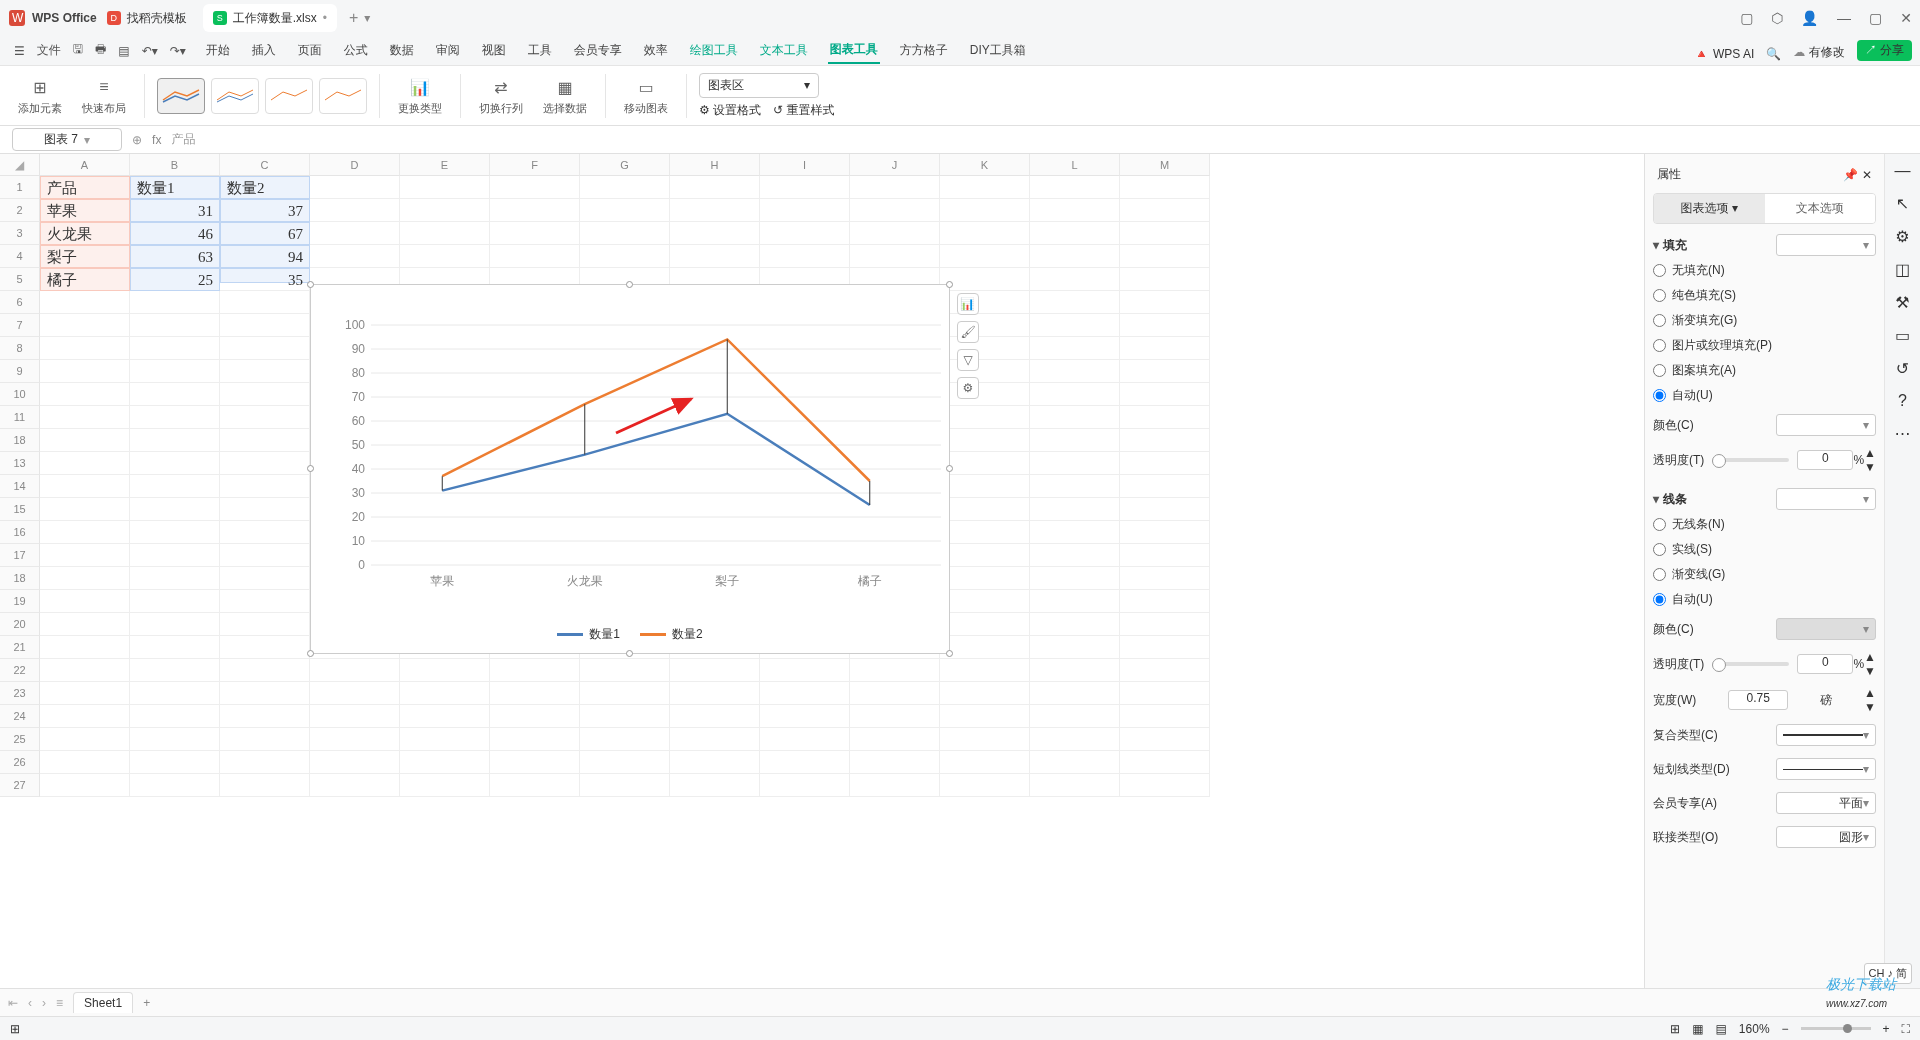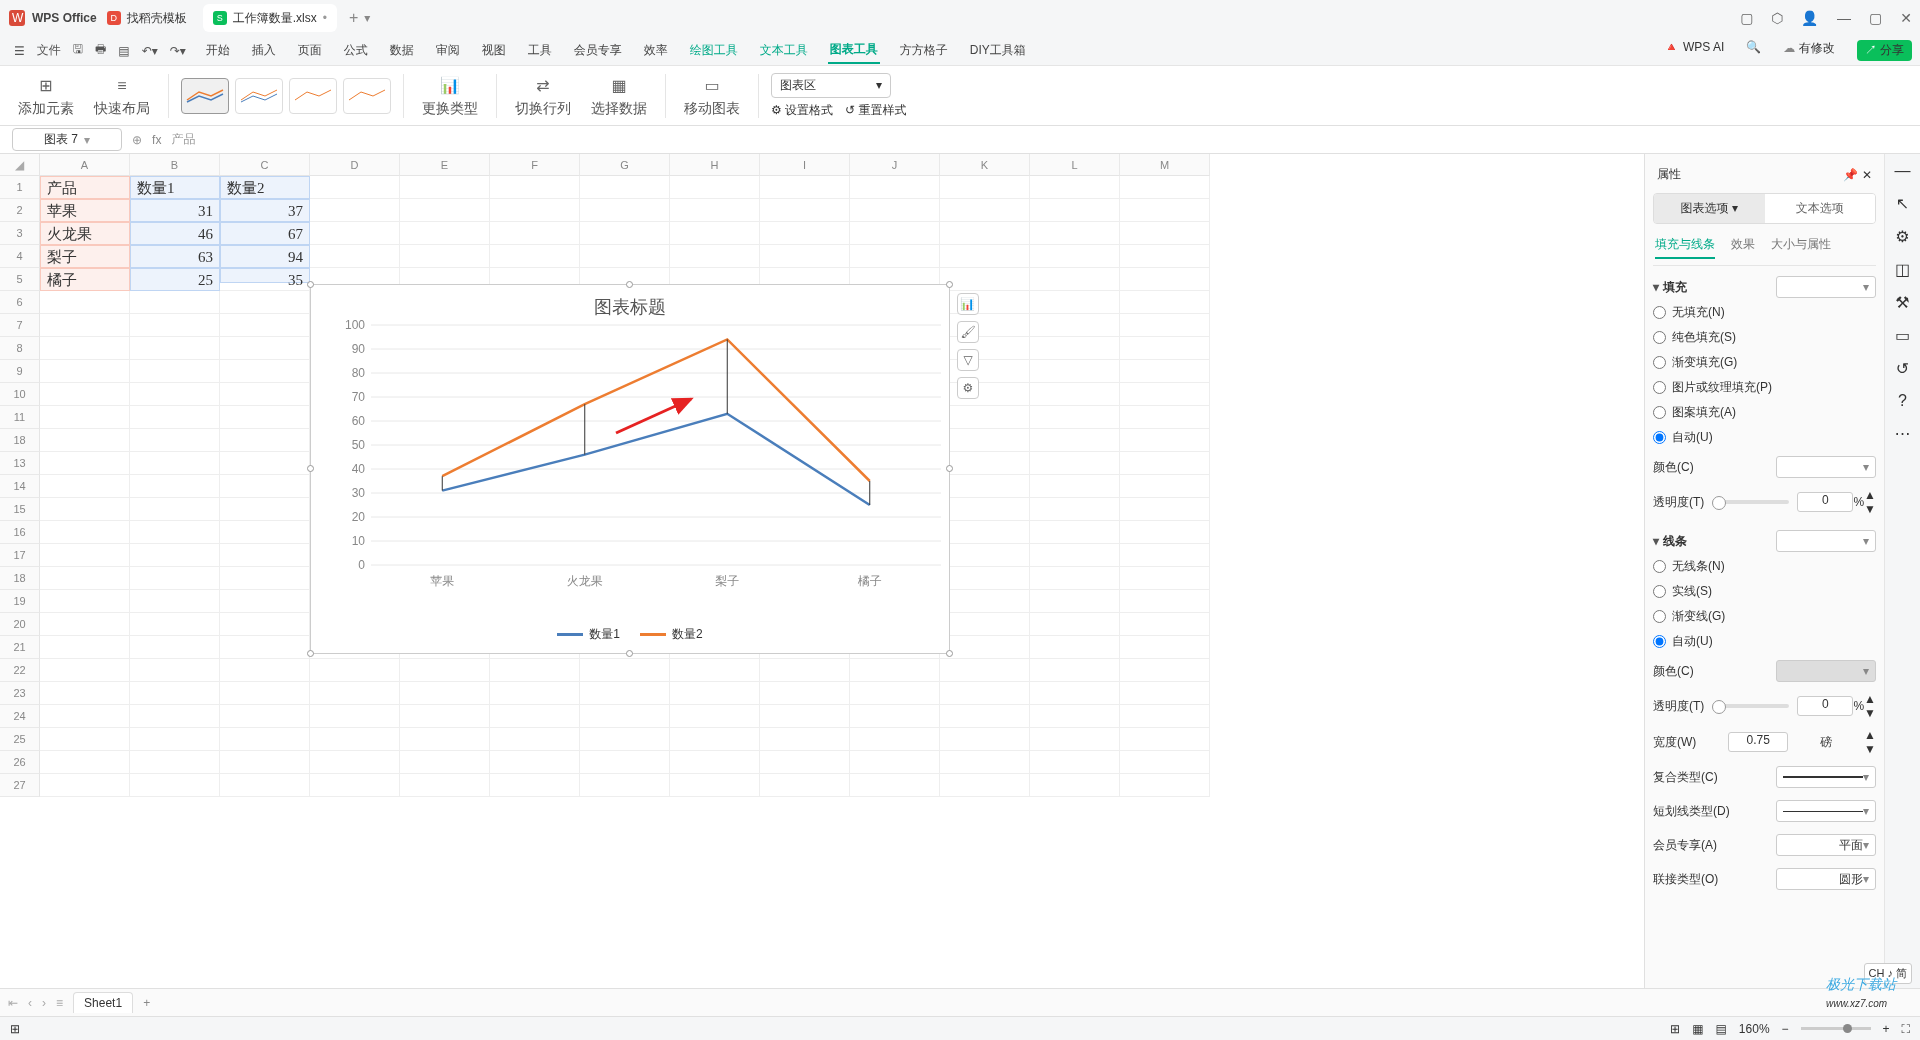--- a/index.html
+++ b/index.html
@@ -10,26 +10,26 @@
 .tab.active{background:#fff}
 .tabicon{width:14px;height:14px;border-radius:3px;display:inline-flex;align-items:center;justify-content:center;font-size:9px;color:#fff}
 .winctrl{margin-left:auto;display:flex;gap:18px;align-items:center}
 .winctrl span{color:#666;font-size:14px}
 .menubar{height:30px;background:#f5f6f7;display:flex;align-items:center;padding:0 8px;border-bottom:1px solid #e5e5e5}
 .mbtn{padding:0 6px;color:#555;display:flex;align-items:center;gap:2px}
 .tabstrip{display:flex;align-items:center;margin-left:12px;gap:18px}
 .tabstrip .t{color:#444;padding:4px 2px}
 .tabstrip .tool{color:#0a8;}
 .tabstrip .active{color:#0a8;border-bottom:2px solid #0a8;font-weight:600}
-.rhead{margin-left:auto;display:flex;align-items:flex-start;gap:22px}
+.rhead{margin-left:auto;display:flex;align-items:flex-end;gap:12px}
 .share{background:#0abf5b;color:#fff;padding:2px 8px;border-radius:4px}
 .ribbon{height:60px;background:#fff;border-bottom:1px solid #e0e0e0;display:flex;align-items:center;padding:4px 12px;gap:8px}
 .rgroup{display:flex;flex-direction:column;align-items:center;gap:2px;padding:0 6px}
 .ricon{width:24px;height:24px;display:flex;align-items:center;justify-content:center;color:#666;font-size:16px}
-.rlbl{font-size:14px;color:#555;display:flex;align-items:center;gap:2px}
+.rlbl{font-size:11px;color:#555;display:flex;align-items:center;gap:2px}
 .rsep{width:1px;height:44px;background:#e5e5e5;margin:0 4px}
 .styles{display:flex;gap:6px}
 .stylebox{width:48px;height:36px;border:1px solid #ddd;border-radius:4px;display:flex;align-items:center;justify-content:center}
 .stylebox.sel{border:1px solid #999;background:#f0f0f0}
 .chartsel{border:1px solid #ccc;border-radius:4px;padding:3px 8px;width:120px;display:flex;justify-content:space-between;align-items:center}
 .fbar{height:28px;background:#fff;border-bottom:1px solid #e0e0e0;display:flex;align-items:center;padding:0 12px;gap:10px}
 .namebox{border:1px solid #ccc;border-radius:4px;padding:2px 8px;width:110px;display:flex;justify-content:center;align-items:center;gap:6px}
 .fxlbl{color:#888;}
 .main{display:flex;height:calc(100% - 36px - 30px - 60px - 28px - 28px - 24px)}
 .sheet{flex:1;background:#fff;position:relative;overflow:hidden}
@@ -638,21 +638,20 @@
 
     <div class="chart">
       <div class="sel" style="left:-4px;top:-4px"></div>
         <div class="sel" style="right:-4px;top:-4px"></div>
       <div class="sel" style="left:-4px;bottom:-4px"></div>
         <div class="sel" style="right:-4px;bottom:-4px"></div>
       <div class="sel" style="left:50%;top:-4px;margin-left:-4px"></div>
         <div class="sel" style="left:50%;bottom:-4px;margin-left:-4px"></div>
       <div class="sel" style="left:-4px;top:50%;margin-top:-4px"></div>
         <div class="sel" style="right:-4px;top:50%;margin-top:-4px"></div>
-      <div class="ctitle">图表标题</div>
       <div class="plot">
         <svg id="chartsvg" width="100%" height="100%">
             <line x1="30" y1="240" x2="600" y2="240" stroke="#e8e8e8"></line>
             <text x="24" y="244" text-anchor="end" font-size="12" fill="#888">0</text>
             <line x1="30" y1="216" x2="600" y2="216" stroke="#e8e8e8"></line>
             <text x="24" y="220" text-anchor="end" font-size="12" fill="#888">10</text>
             <line x1="30" y1="192" x2="600" y2="192" stroke="#e8e8e8"></line>
             <text x="24" y="196" text-anchor="end" font-size="12" fill="#888">20</text>
             <line x1="30" y1="168" x2="600" y2="168" stroke="#e8e8e8"></line>
             <text x="24" y="172" text-anchor="end" font-size="12" fill="#888">30</text>
@@ -711,25 +710,20 @@
 
   <div class="panel">
     <div class="ptitle">
         <span>属性</span>
       <span><span>📌</span> <span>✕</span></span>
       </div>
     <div class="ptabs">
       <div class="ptab active"><span>图表选项</span> ▾</div>
       <div class="ptab">文本选项</div>
     </div>
-    <div class="psubtabs">
-      <span class="s active">填充与线条</span>
-      <span class="s">效果</span>
-      <span class="s">大小与属性</span>
-    </div>
     <div class="section">
       <div style="display:flex;justify-content:space-between;align-items:center">
         <div class="sechead">▾ <span>填充</span></div>
         <div class="dropdown" style="width:100px">▾</div>
       </div>
       <div class="radio">
           <input type="radio" style="">
           <span>无填充(N)</span>
         </div>
       <div class="radio">

